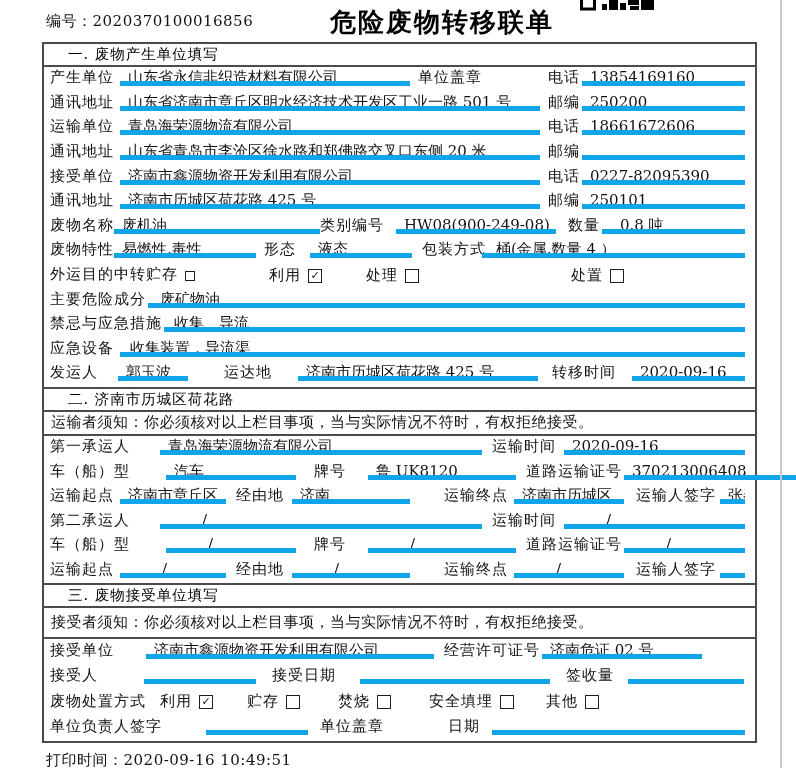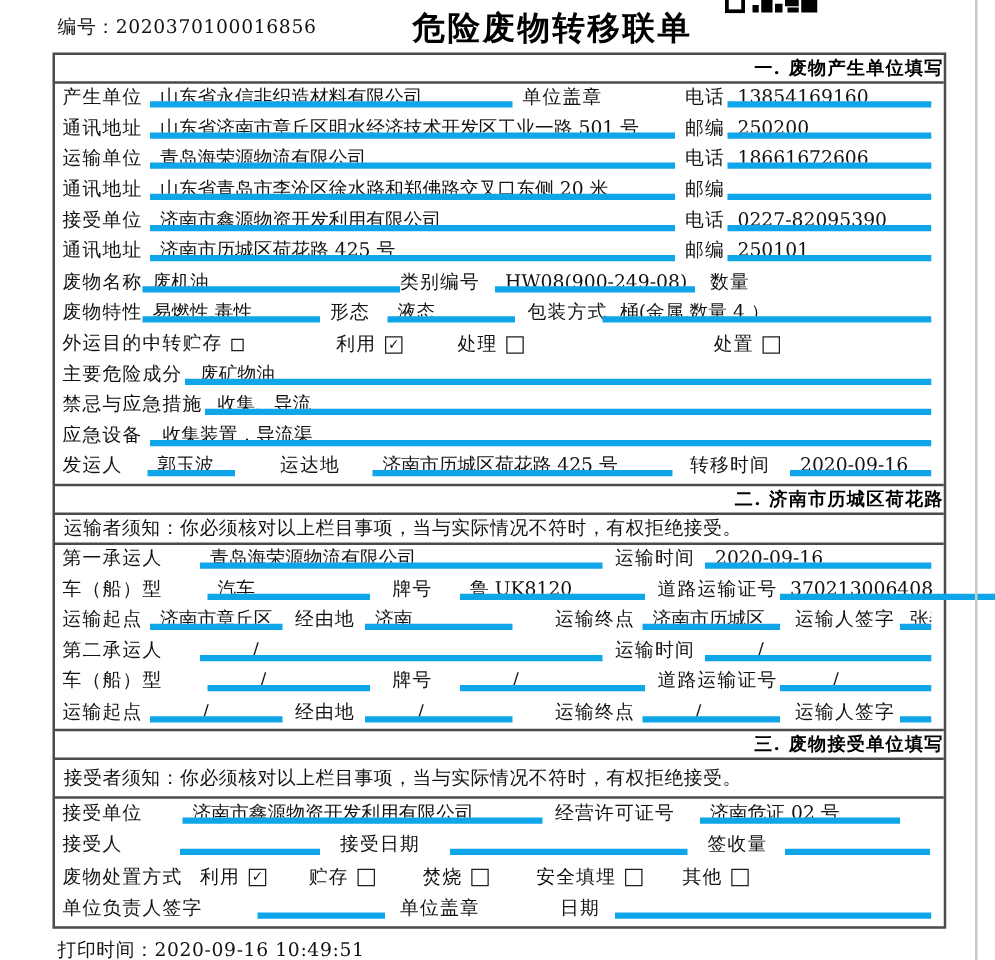--- a/index.html
+++ b/index.html
@@ -14,21 +14,21 @@
     letter-spacing:2px;white-space:nowrap;color:#000;
   }
   .qr{position:absolute;left:580px;top:0;}
   .scan-edge{position:absolute;left:780px;top:0;width:2px;height:768px;background:#c8c8c8;}
   .form{
     position:absolute;left:42px;top:42px;width:711px;
     border:2px solid #4b4b4b;background:#fff;
   }
   .sec-title{
     height:21px;line-height:21px;border-bottom:2px solid #4b4b4b;
-    font-weight:bold;padding-left:24px;font-size:14.5px;letter-spacing:1px;color:#000;text-align:right;
+    font-weight:normal;padding-left:24px;font-size:14.5px;letter-spacing:1px;color:#000;
   }
   .sec{border-top:0;}
   .sec + .sec{border-top:2px solid #4b4b4b;}
   .notice{
     height:22px;border-bottom:2px solid #4b4b4b;display:flex;align-items:center;
     padding-left:7px;letter-spacing:0.5px;white-space:nowrap;
   }
   .notice.tall{height:29px;}
   .row{
     display:flex;align-items:center;height:24.6px;
@@ -118,20 +118,21 @@
         <span class="lb" style="margin-left:8px;width:34px">邮编</span>
         <span class="u fill num">250101</span>
       </div>
 
       <div class="row">
         <span class="lb" style="width:64px">废物名称</span>
         <span class="u" style="width:206px">废机油</span>
         <span class="lb" style="width:60px">类别编号</span>
         <span class="u num" style="width:160px;margin-left:16px">HW08(900-249-08)</span>
         <span class="lb" style="width:34px;margin-left:12px">数量</span>
+        <span class="u fill" style="padding-left:18px">0.8 吨</span>
       </div>
 
       <div class="row">
         <span class="lb" style="width:64px">废物特性</span>
         <span class="u" style="width:142px">易燃性,毒性</span>
         <span class="lb" style="width:32px;margin-left:8px">形态</span>
         <span class="u" style="width:102px;margin-left:14px">液态</span>
         <span class="lb" style="width:60px;margin-left:10px">包装方式</span>
         <span class="u fill" style="padding-left:14px">桶(金属,数量  4 ）</span>
       </div>
@@ -241,21 +242,21 @@
     </div>
 
     <div class="sec">
       <div class="sec-title">三. 废物接受单位填写</div>
       <div class="notice tall">接受者须知：你必须核对以上栏目事项，当与实际情况不符时，有权拒绝接受。</div>
 
       <div class="row h3">
         <span class="lb" style="width:70px">接受单位</span>
         <span class="u" style="width:288px;margin-left:26px">济南市鑫源物资开发利用有限公司</span>
         <span class="lb" style="width:92px;margin-left:10px">经营许可证号</span>
-        <span class="u" style="width:160px;margin-left:24px">济南危证 02 号</span>
+        <span class="u" style="width:160px;margin-left:6px">济南危证 02 号</span>
       </div>
 
       <div class="row h3">
         <span class="lb" style="width:56px">接受人</span>
         <span class="u" style="width:112px;margin-left:38px"></span>
         <span class="lb" style="width:62px;margin-left:16px">接受日期</span>
         <span class="u" style="width:190px;margin-left:26px"></span>
         <span class="lb" style="width:48px;margin-left:16px">签收量</span>
         <span class="u" style="width:116px;margin-left:14px"></span>
       </div>

